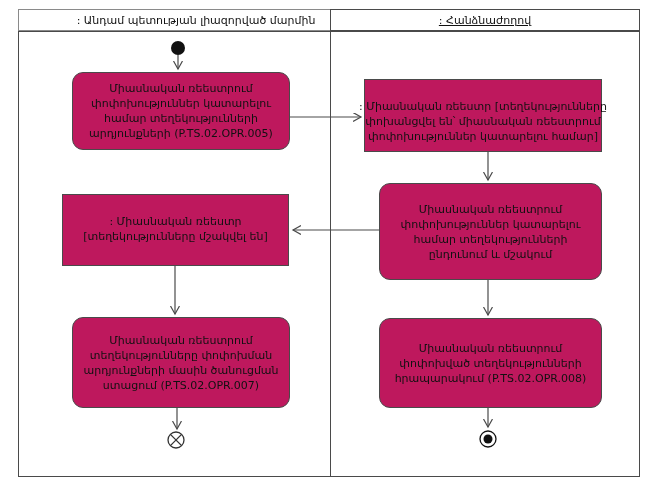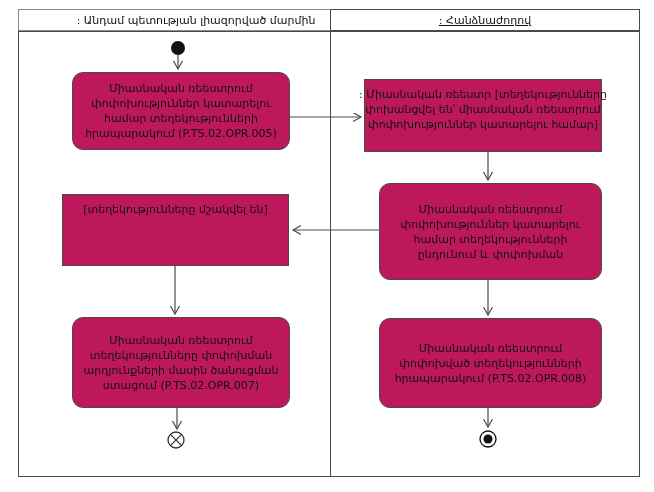--- a/index.html
+++ b/index.html
@@ -21,21 +21,21 @@
   .lane-divider{
     position:absolute;left:311px;top:0;width:1px;height:100%;background:#4a4a4a;
   }
   .connectors{position:absolute;left:0;top:0;width:654px;height:492px;z-index:2;pointer-events:none;}
   .node{
     position:absolute;box-sizing:border-box;border:1px solid #4a4a4a;background:#be185d;
     display:flex;align-items:center;justify-content:center;text-align:center;
     font-size:11px;line-height:15px;z-index:3;padding:2px 6px;
   }
   .node.action{border-radius:11px;}
-  .node.object{border-radius:0;align-items:flex-start;padding-top:7px;}
+  .node.object{border-radius:0;align-items:flex-start;padding-top:19px;}
   .txt div{white-space:nowrap;}
 </style>
 </head>
 <body>
 
 <div class="canvas">
 
   <div class="lane-header left">
     <span>: Անդամ պետության լիազորված մարմին</span>
   </div>
@@ -81,43 +81,44 @@
       <circle cx="488" cy="439" r="8" fill="#ffffff" stroke="#111111" stroke-width="1.3"></circle>
       <circle cx="488" cy="439" r="4.5" fill="#111111"></circle>
     </g>
   </svg>
 
   <div class="node action" style="left:72px;top:72px;width:218px;height:78px">
     <div class="txt">
       <div>Միասնական ռեեստրում</div>
       <div>փոփոխություններ կատարելու</div>
       <div>համար տեղեկությունների</div>
-      <div>հրապարակում (P.TS.02.OPR.005)</div>
+      <div>արդյունքների (P.TS.02.OPR.005)</div>
     </div>
   </div>
 
   <div class="node object" style="left:364px;top:79px;width:238px;height:73px">
     <div class="txt">
       <div>: Միասնական ռեեստր [տեղեկությունները</div>
       <div>փոխանցվել են՝ միասնական ռեեստրում</div>
       <div>փոփոխություններ կատարելու համար]</div>
     </div>
   </div>
 
   <div class="node action" style="left:379px;top:183px;width:223px;height:97px">
     <div class="txt">
       <div>Միասնական ռեեստրում</div>
       <div>փոփոխություններ կատարելու</div>
       <div>համար տեղեկությունների</div>
-      <div>ընդունում և փոփոխման</div>
+      <div>ընդունում և մշակում</div>
     </div>
   </div>
 
   <div class="node object" style="left:62px;top:194px;width:227px;height:72px">
     <div class="txt">
+      <div>: Միասնական ռեեստր</div>
       <div>[տեղեկությունները մշակվել են]</div>
     </div>
   </div>
 
   <div class="node action" style="left:72px;top:317px;width:218px;height:91px">
     <div class="txt">
       <div>Միասնական ռեեստրում</div>
       <div>տեղեկությունները փոփոխման</div>
       <div>արդյունքների մասին ծանուցման</div>
       <div>ստացում (P.TS.02.OPR.007)</div>

